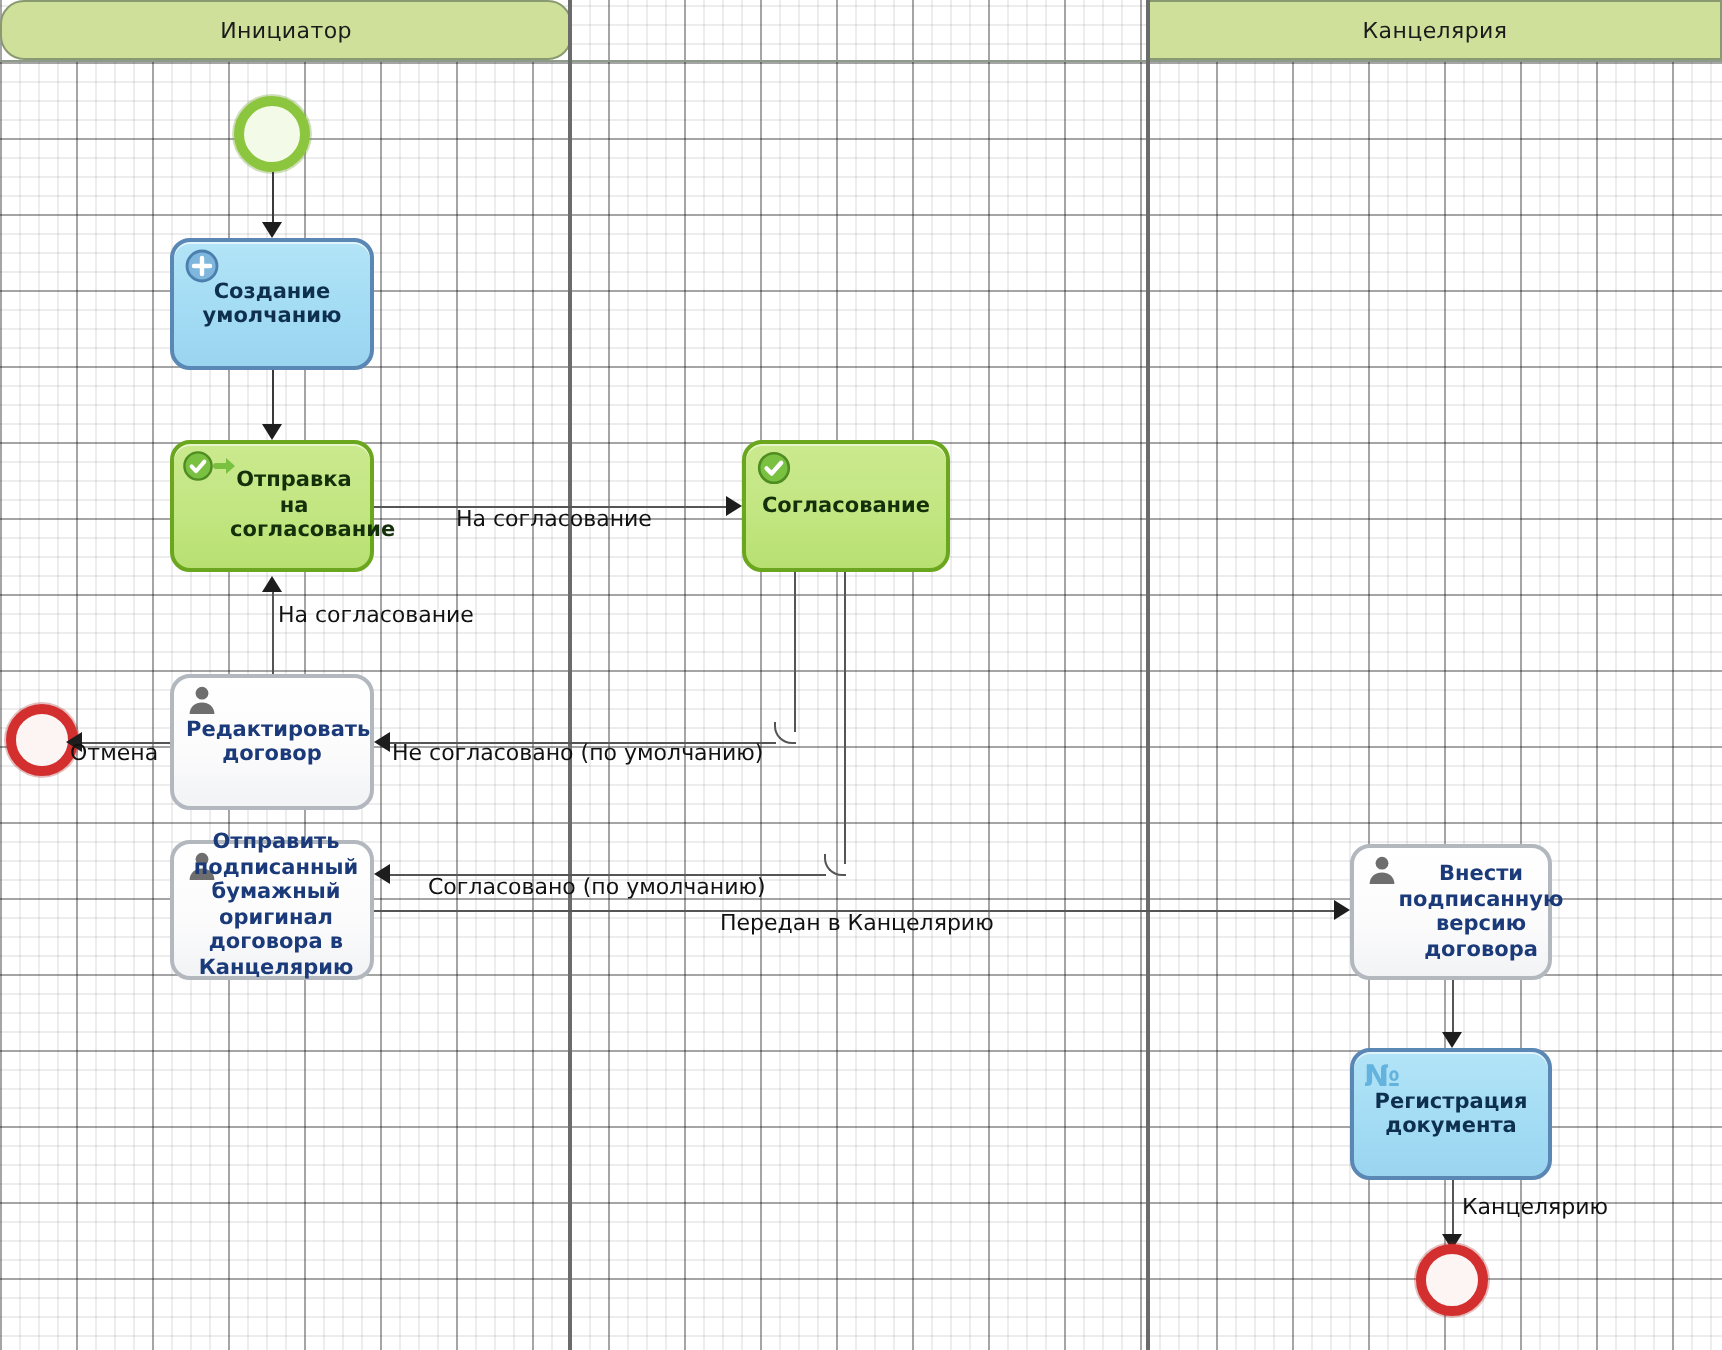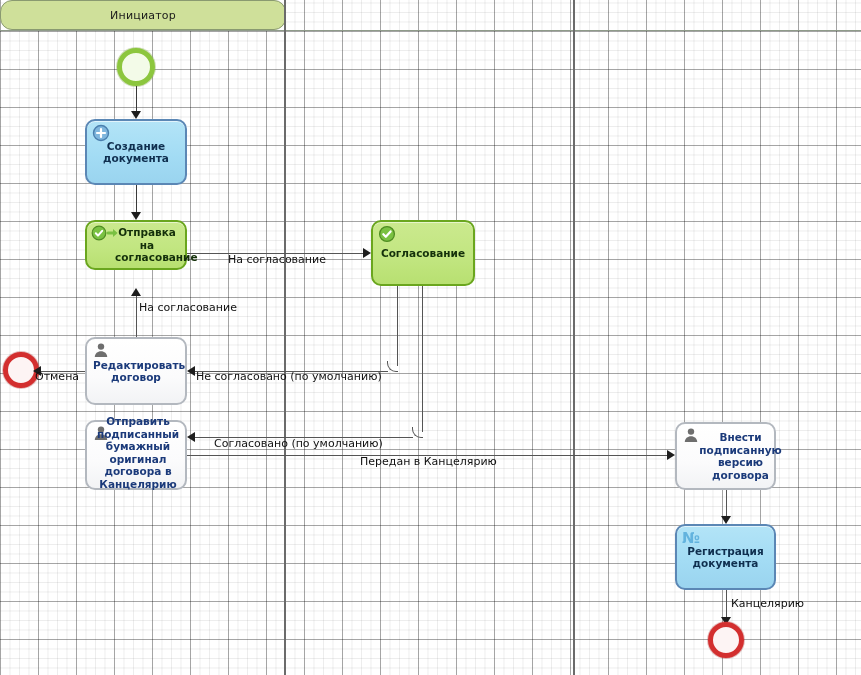--- a/index.html
+++ b/index.html
@@ -109,44 +109,47 @@
   .rnd-corner{position:absolute;box-sizing:border-box;border:1px solid #555;background:transparent;}
 </style>
 </head>
 <body>
 
 <div id="canvas">
 
   <div class="lane-head lane-green" style="left:0;width:286px;border-radius:12px;">
     <span>Инициатор</span>
   </div>
+  <div class="lane-head lane-green" style="left:574px;width:287px;">
+    <span>Канцелярия</span>
+  </div>
 
   <div class="lane-underline"></div>
   <div class="lane-sep" style="left:284px;"></div>
   <div class="lane-sep" style="left:573px;"></div>
 
   <div class="event event-start" style="left:117px;top:48px;width:38px;height:38px;"></div>
 
   <div class="ln lnv" style="left:136px;top:86px;height:27px;"></div>
   <div class="arrow arr-down" style="left:131px;top:111px;"></div>
 
   <div class="task task-blue" style="left:85px;top:119px;width:102px;height:66px;">
     <span class="nicon">
       <svg width="18" height="18" viewBox="0 0 18 18">
         <circle cx="9" cy="9" r="7.5" fill="#7fb6dd" stroke="#4a7fae" stroke-width="1.4"></circle>
         <path d="M9 5v8M5 9h8" stroke="#ffffff" stroke-width="2.2" stroke-linecap="round"></path>
       </svg>
     </span>
-    <span class="task-label">Создание документа</span>
+    <span class="task-label">Создание умолчанию</span>
   </div>
 
   <div class="ln lnv" style="left:136px;top:185px;height:32px;"></div>
   <div class="arrow arr-down" style="left:131px;top:212px;"></div>
 
-  <div class="task task-green" style="left:85px;top:220px;width:102px;height:50px;padding-left:28px;">
+  <div class="task task-green" style="left:85px;top:220px;width:102px;height:66px;padding-left:28px;">
     <span class="nicon">
       <svg width="30" height="16" viewBox="0 0 30 16">
         <circle cx="8" cy="8" r="6.8" fill="#7ac142" stroke="#4f8c22" stroke-width="1.2"></circle>
         <path d="M4.8 8.2l2.2 2.4 4.2-4.8" stroke="#ffffff" stroke-width="2" fill="none" stroke-linecap="round" stroke-linejoin="round"></path>
         <path d="M17 8h7" stroke="#7ac142" stroke-width="3" stroke-linecap="round"></path>
         <path d="M22 4l4.5 4L22 12z" fill="#7ac142"></path>
       </svg>
     </span>
     <span class="task-label">Отправка на согласование</span>
   </div>

